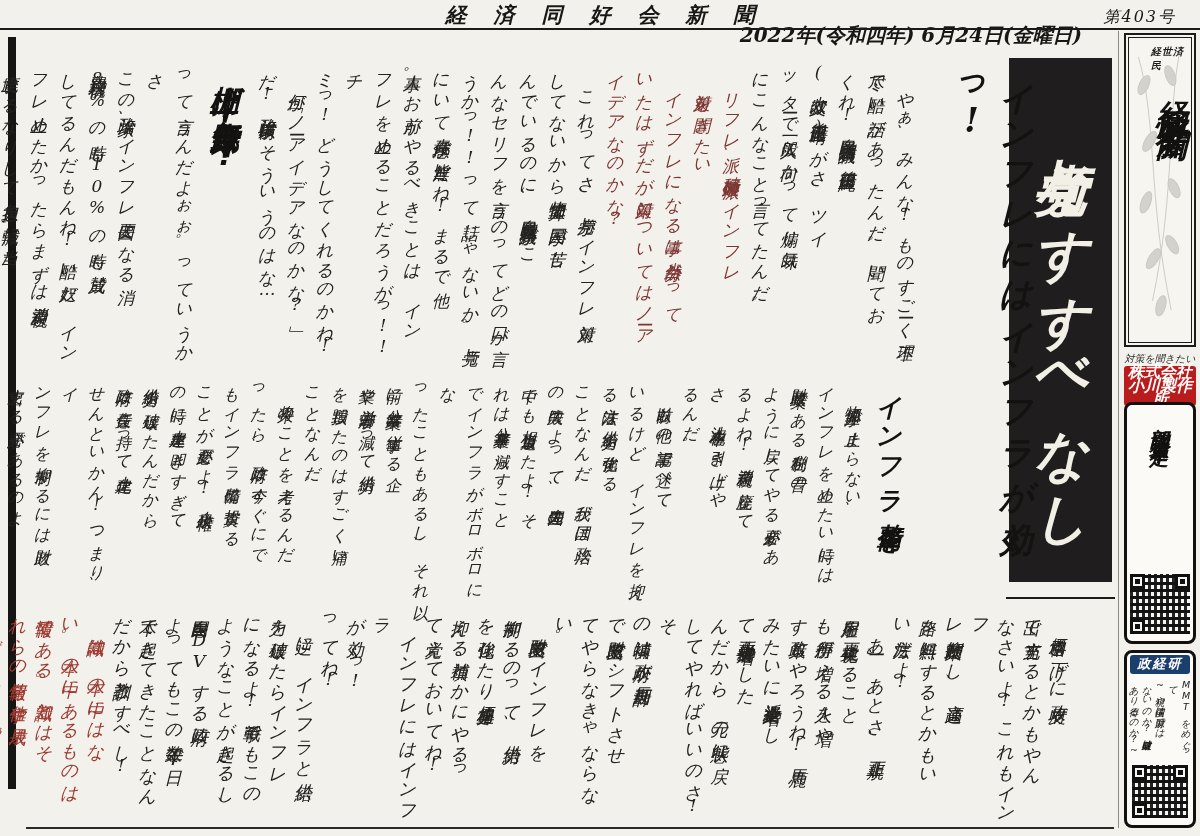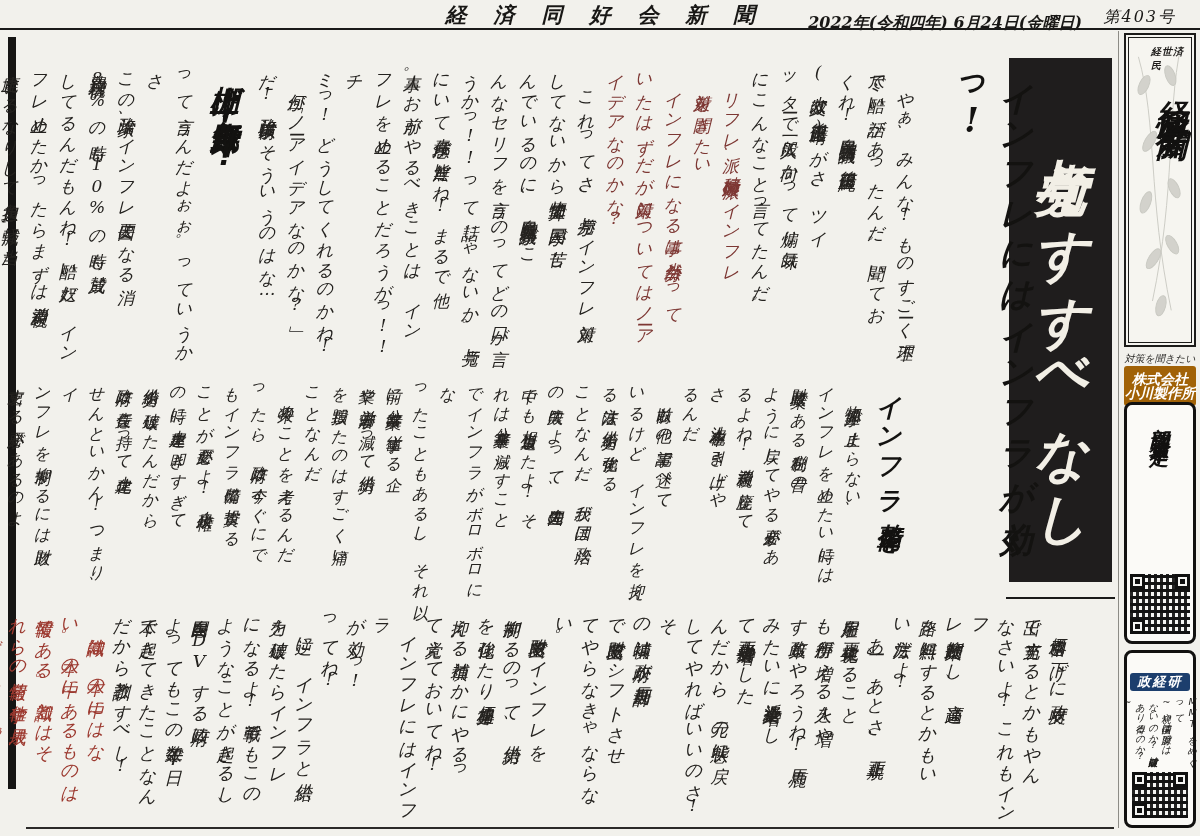--- a/index.html
+++ b/index.html
@@ -3,21 +3,21 @@
 <meta charset="utf-8">
 <style>
   html,body{margin:0;padding:0;}
   body{background:#e8e7e2;}
   .page{position:relative;width:1200px;height:836px;background:#f2f1ec;overflow:hidden;
         font-family:"DejaVu Serif","Liberation Serif",serif;color:#201e1c;font-style:italic;}
 
   
   .h-title{position:absolute;top:1px;left:0;width:1200px;text-align:center;
            font-size:21px;font-weight:700;letter-spacing:27px;text-indent:27px;color:#181715;}
-  .h-date{position:absolute;top:13px;right:118px;font-size:16px;font-weight:700;color:#181715;}
+  .h-date{position:absolute;top:22px;right:118px;font-size:20px;font-weight:700;color:#181715;}
   .h-issue{position:absolute;top:7px;right:24px;font-size:16px;letter-spacing:2px;color:#181715;}
   .h-rule{position:absolute;top:28px;left:0;width:1200px;height:2px;background:#1a1a19;}
 
   .left-bar{position:absolute;left:8px;top:37px;width:8px;height:752px;background:#161514;}
   .side-divider{position:absolute;left:1118px;top:31px;width:1px;height:797px;background:#8d8c86;}
   .rule-banner{position:absolute;left:1006px;top:597px;width:109px;height:2px;background:#1a1a19;}
   .rule-bottom{position:absolute;left:26px;top:827px;width:1088px;height:2px;background:#2b2a28;}
 
   
   .vtext{writing-mode:vertical-rl;text-orientation:upright;white-space:pre-line;}
@@ -47,32 +47,32 @@
   .mast{position:absolute;left:1124px;top:33px;width:72px;height:314px;border:2px solid #1d1c1a;
         background:#f6f5f0;box-sizing:border-box;}
   .mast-inner{position:absolute;inset:2px;border:1px solid #1d1c1a;overflow:hidden;
               display:flex;flex-direction:column;align-items:center;padding-left:22px;}
   .mast-deco{position:absolute;inset:0;z-index:0;}
   .mast-motto{position:relative;z-index:1;margin-top:7px;font-size:10px;font-weight:700;letter-spacing:1px;}
   .mast-title{position:relative;z-index:1;margin-top:5px;writing-mode:vertical-rl;text-orientation:upright;
               font-size:30px;font-weight:700;letter-spacing:5px;color:#121110;}
   .club{position:absolute;left:1120px;top:352px;width:80px;text-align:center;
         font-family:"DejaVu Sans","Liberation Sans",sans-serif;font-size:10px;color:#2a2926;}
-  .company{position:absolute;left:1124px;top:366px;width:72px;height:40px;background:#a16207;border-radius:3px;
-           color:#fff;font-family:"DejaVu Sans","Liberation Sans",sans-serif;font-size:14px;font-weight:700;
+  .company{position:absolute;left:1124px;top:366px;width:72px;height:40px;background:#b91c1c;border-radius:3px;
+           color:#fff;font-family:"DejaVu Sans","Liberation Sans",sans-serif;font-size:16px;font-weight:700;
            line-height:14px;display:flex;align-items:center;justify-content:center;text-align:center;
            white-space:pre-line;box-sizing:border-box;}
   .sidebox{position:absolute;left:1124px;width:72px;border:3px solid #121110;border-radius:8px;
            background:#fbfaf7;box-sizing:border-box;display:flex;flex-direction:column;align-items:center;}
   .report{top:402px;height:242px;}
   .report-title{writing-mode:vertical-rl;text-orientation:upright;margin-top:8px;
                 font-family:"DejaVu Sans","Liberation Sans",sans-serif;font-size:19px;font-weight:700;
                 letter-spacing:3px;color:#121110;}
   .seikei{top:650px;height:178px;}
-  .seikei-head{margin-top:20px;width:60px;height:20px;background:#1c3e6d;border-radius:3px;color:#fff;
+  .seikei-head{margin-top:2px;width:60px;height:20px;background:#1c3e6d;border-radius:3px;color:#fff;
                font-family:"DejaVu Sans","Liberation Sans",sans-serif;font-size:13px;font-weight:700;
                letter-spacing:2px;display:flex;align-items:center;justify-content:center;}
   .seikei-topic{writing-mode:vertical-rl;text-orientation:upright;white-space:pre-line;margin-top:5px;
                 font-family:"DejaVu Sans","Liberation Sans",sans-serif;font-size:9.5px;line-height:13px;
                 height:92px;color:#1b1a18;}
 
   
   .qr{position:relative;margin-top:auto;margin-bottom:7px;background-color:#f5f5f3;
       background-image:
         repeating-linear-gradient(90deg,rgba(18,18,18,.92) 0 3px,transparent 3px 6px),

